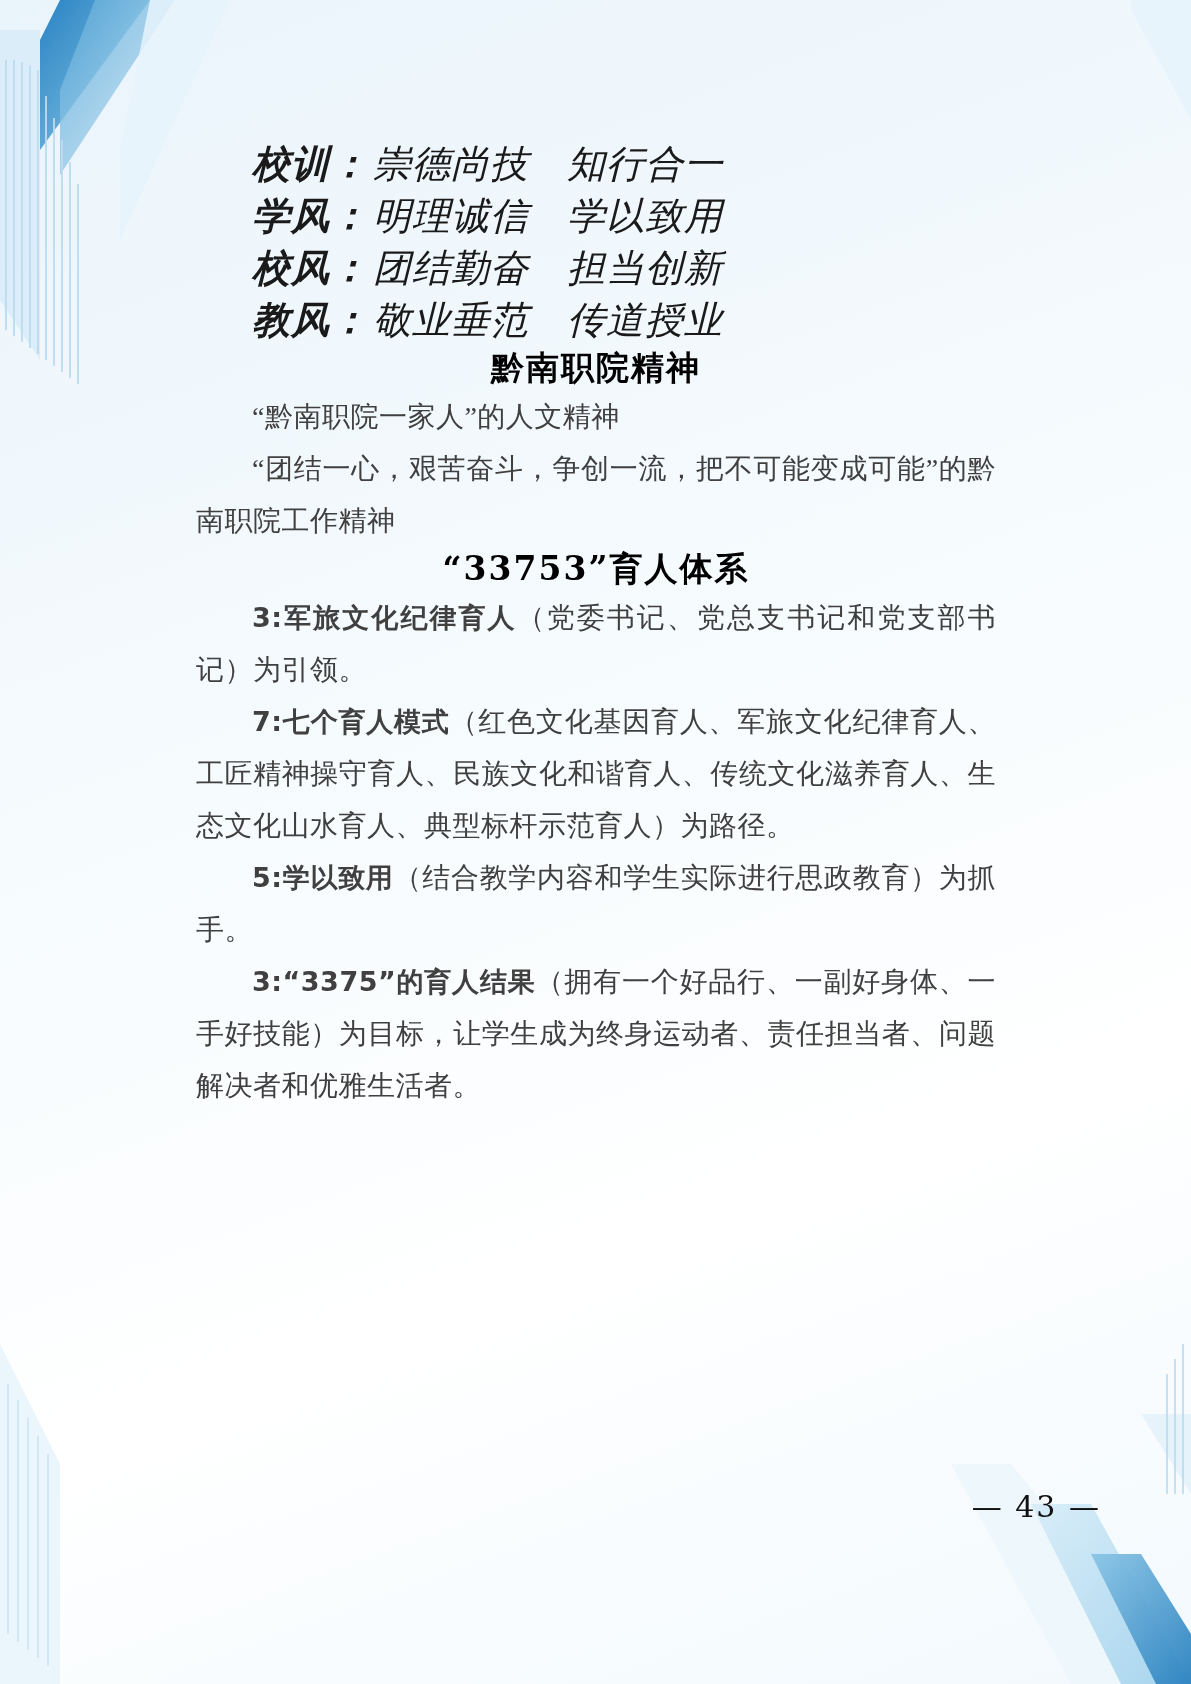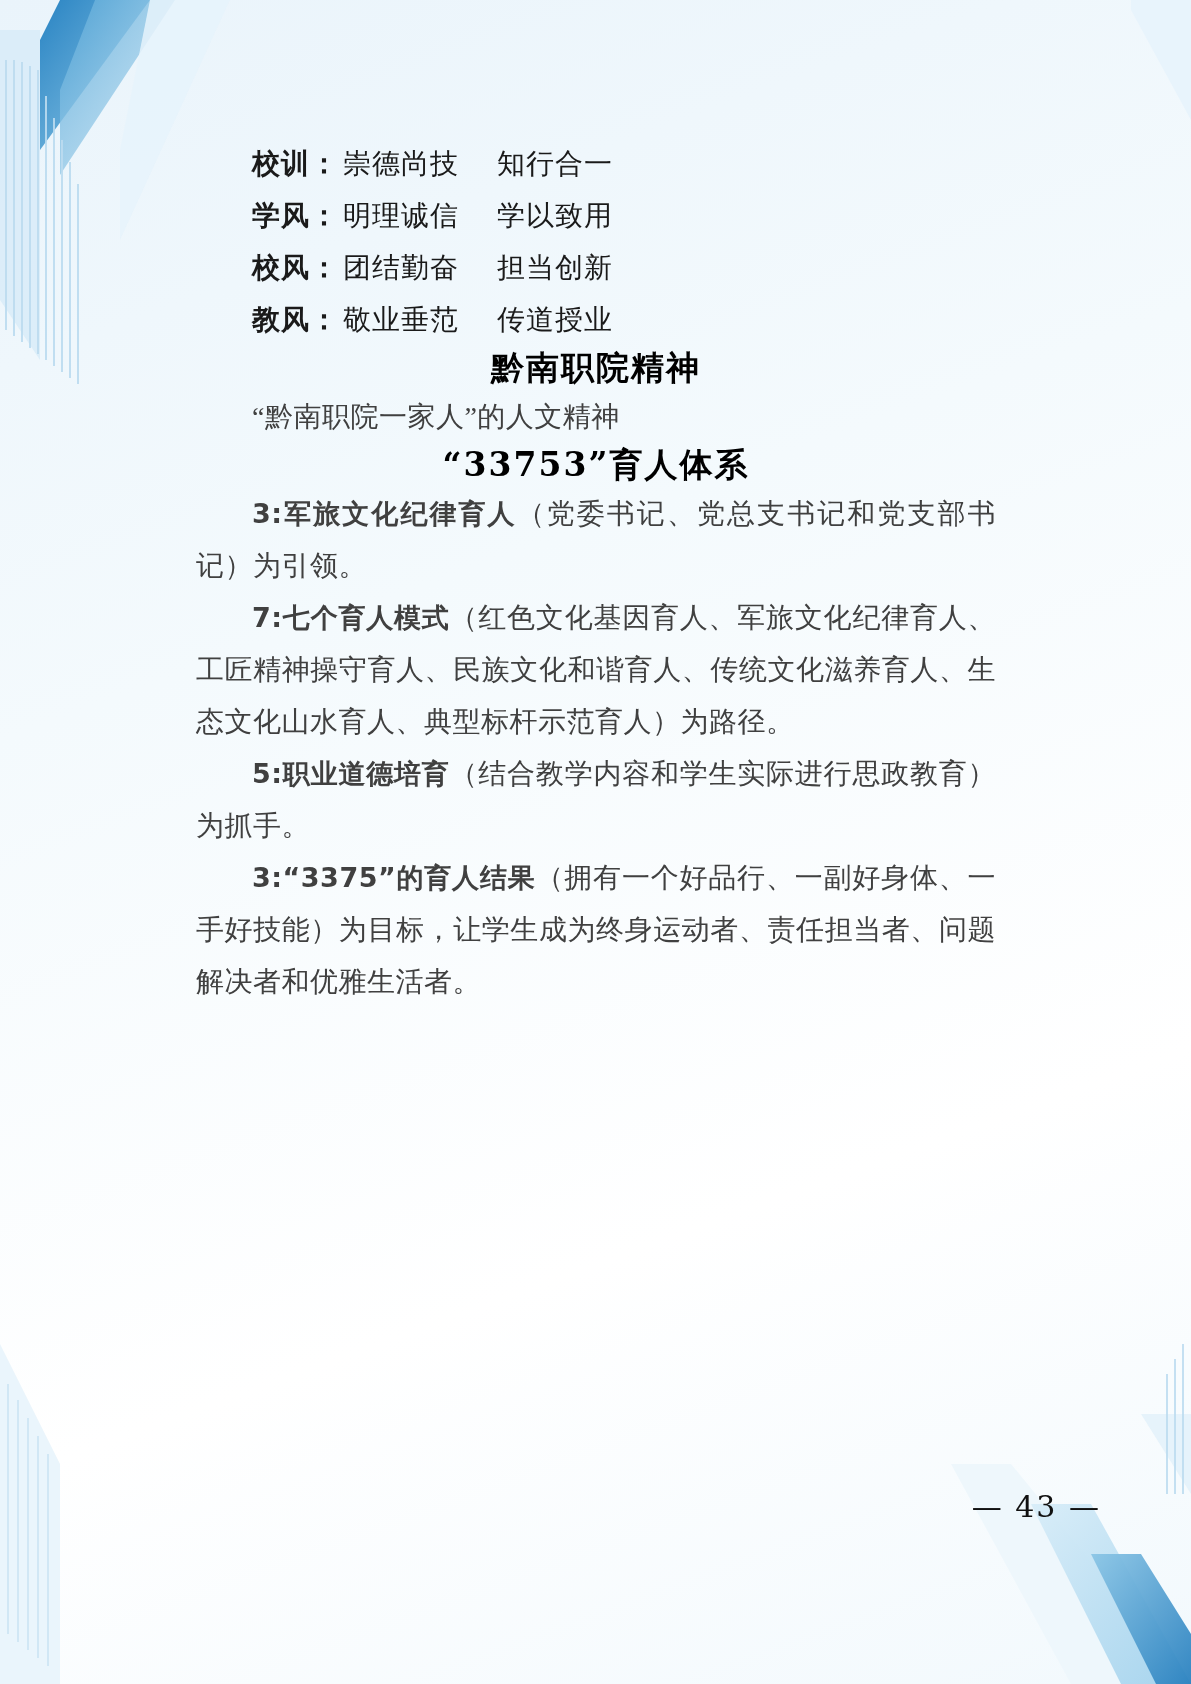--- a/index.html
+++ b/index.html
@@ -64,25 +64,26 @@
     height: 1684px;
   }
 
   .motto-block {
     margin-top: 138px;
     margin-left: 56px;
   }
   .motto-row {
     display: flex;
     align-items: flex-end;
-    font-size: 28px;
+    font-size: 38px;
     line-height: 52px;
     color: #1a1a1a;
     letter-spacing: 1px;
     white-space: nowrap;
+    font-style: italic;
   }
   .motto-label {
     font-weight: bold;
     font-family: "DejaVu Serif", "Liberation Serif", serif;
   }
   .motto-colon {
     font-weight: bold;
     padding-right: 2px;
   }
   .motto-a {
@@ -246,31 +247,32 @@
       <span class="motto-label">教风</span>
       <span class="motto-colon">：</span>
       <span class="motto-a">敬业垂范</span>
       <span class="motto-b">传道授业</span>
     </div>
   </div>
 
   <h2 class="section-title spirit-title">黔南职院精神</h2>
 
   <p class="para indent spirit-1">“黔南职院一家人”的人文精神</p>
+  <p class="para indent spirit-2">“团结一心，艰苦奋斗，争创一流，把不可能变成可能”的黔南职院工作精神</p>
 
   <h2 class="section-title system-title">“33753”育人体系</h2>
 
   <p class="para indent item item-first">
     <b>3:军旅文化纪律育人</b><span>（党委书记、党总支书记和党支部书记）为引领。</span>
   </p>
   <p class="para indent item">
     <b>7:七个育人模式</b><span>（红色文化基因育人、军旅文化纪律育人、工匠精神操守育人、民族文化和谐育人、传统文化滋养育人、生态文化山水育人、典型标杆示范育人）为路径。</span>
   </p>
   <p class="para indent item">
-    <b>5:职业道德培育</b><span>（结合教学内容和学生实际进行思政教育）为抓手。</span>
+    <b>5:学以致用</b><span>（结合教学内容和学生实际进行思政教育）为抓手。</span>
   </p>
   <p class="para indent item">
     <b>3:“3375”的育人结果</b><span>（拥有一个好品行、一副好身体、一手好技能）为目标，让学生成为终身运动者、责任担当者、问题解决者和优雅生活者。</span>
   </p>
 
 </div>
 
 <div class="page-number">— 43 —</div>
 
 </body></html>

